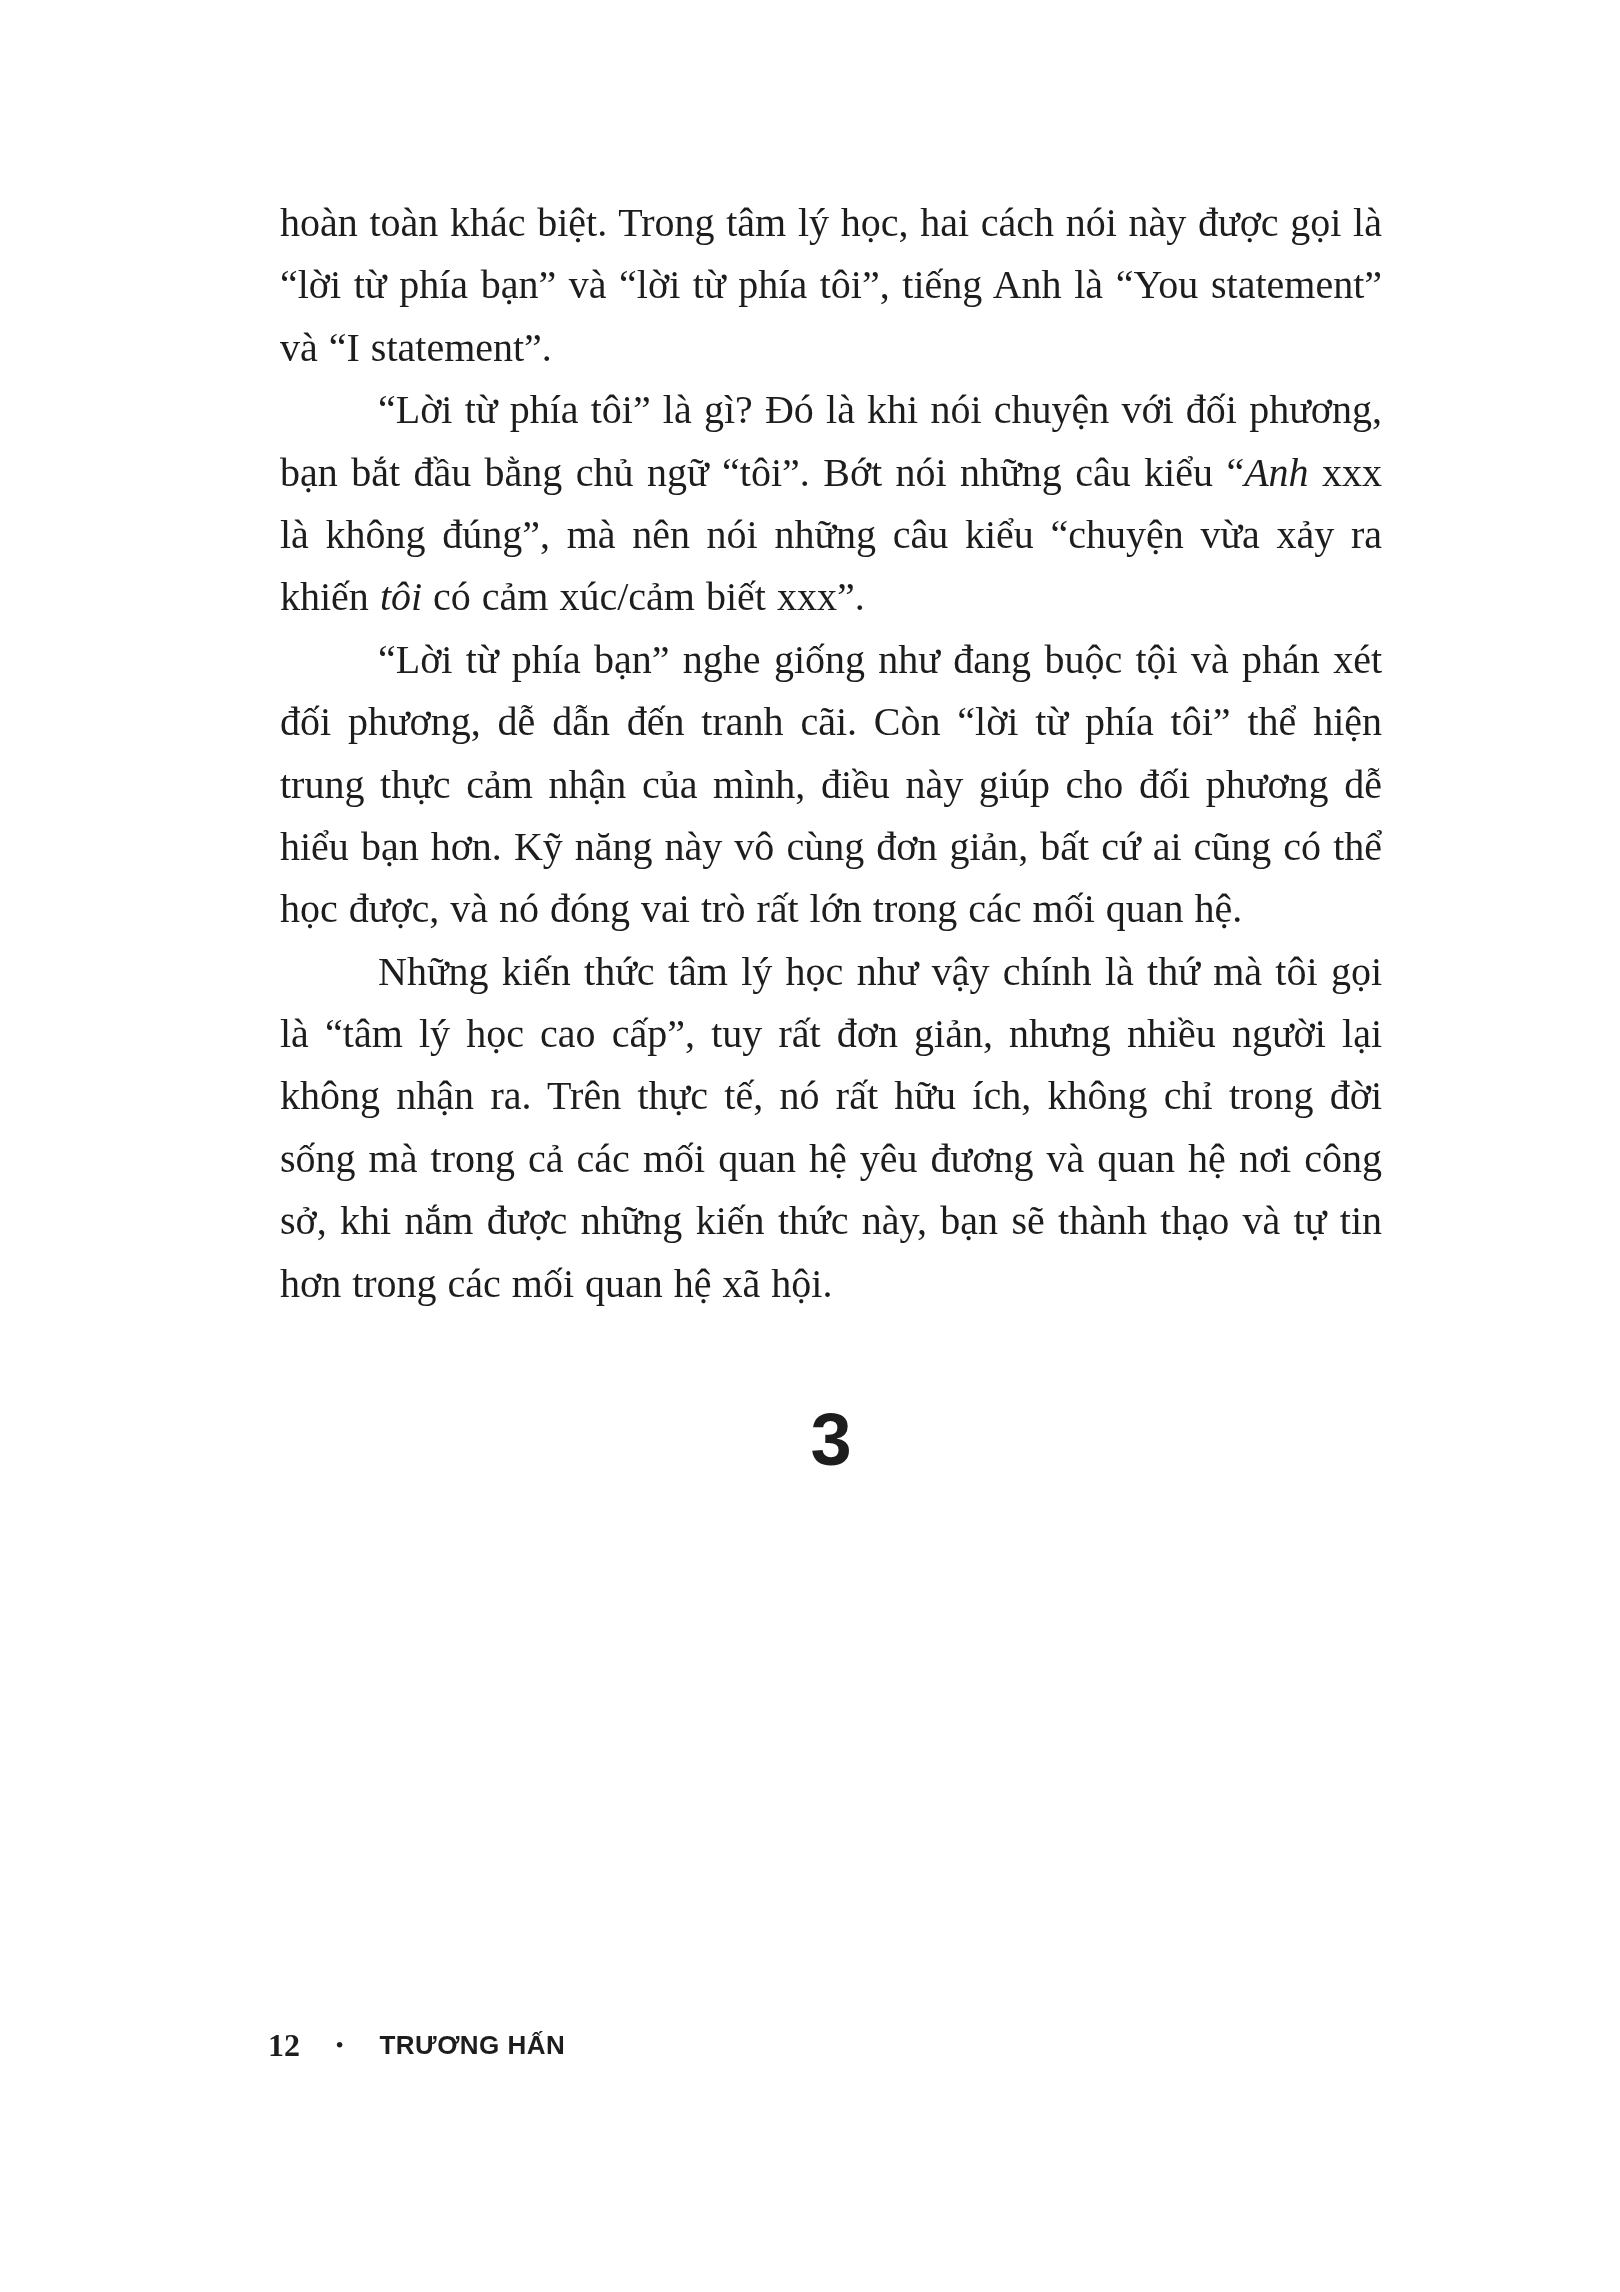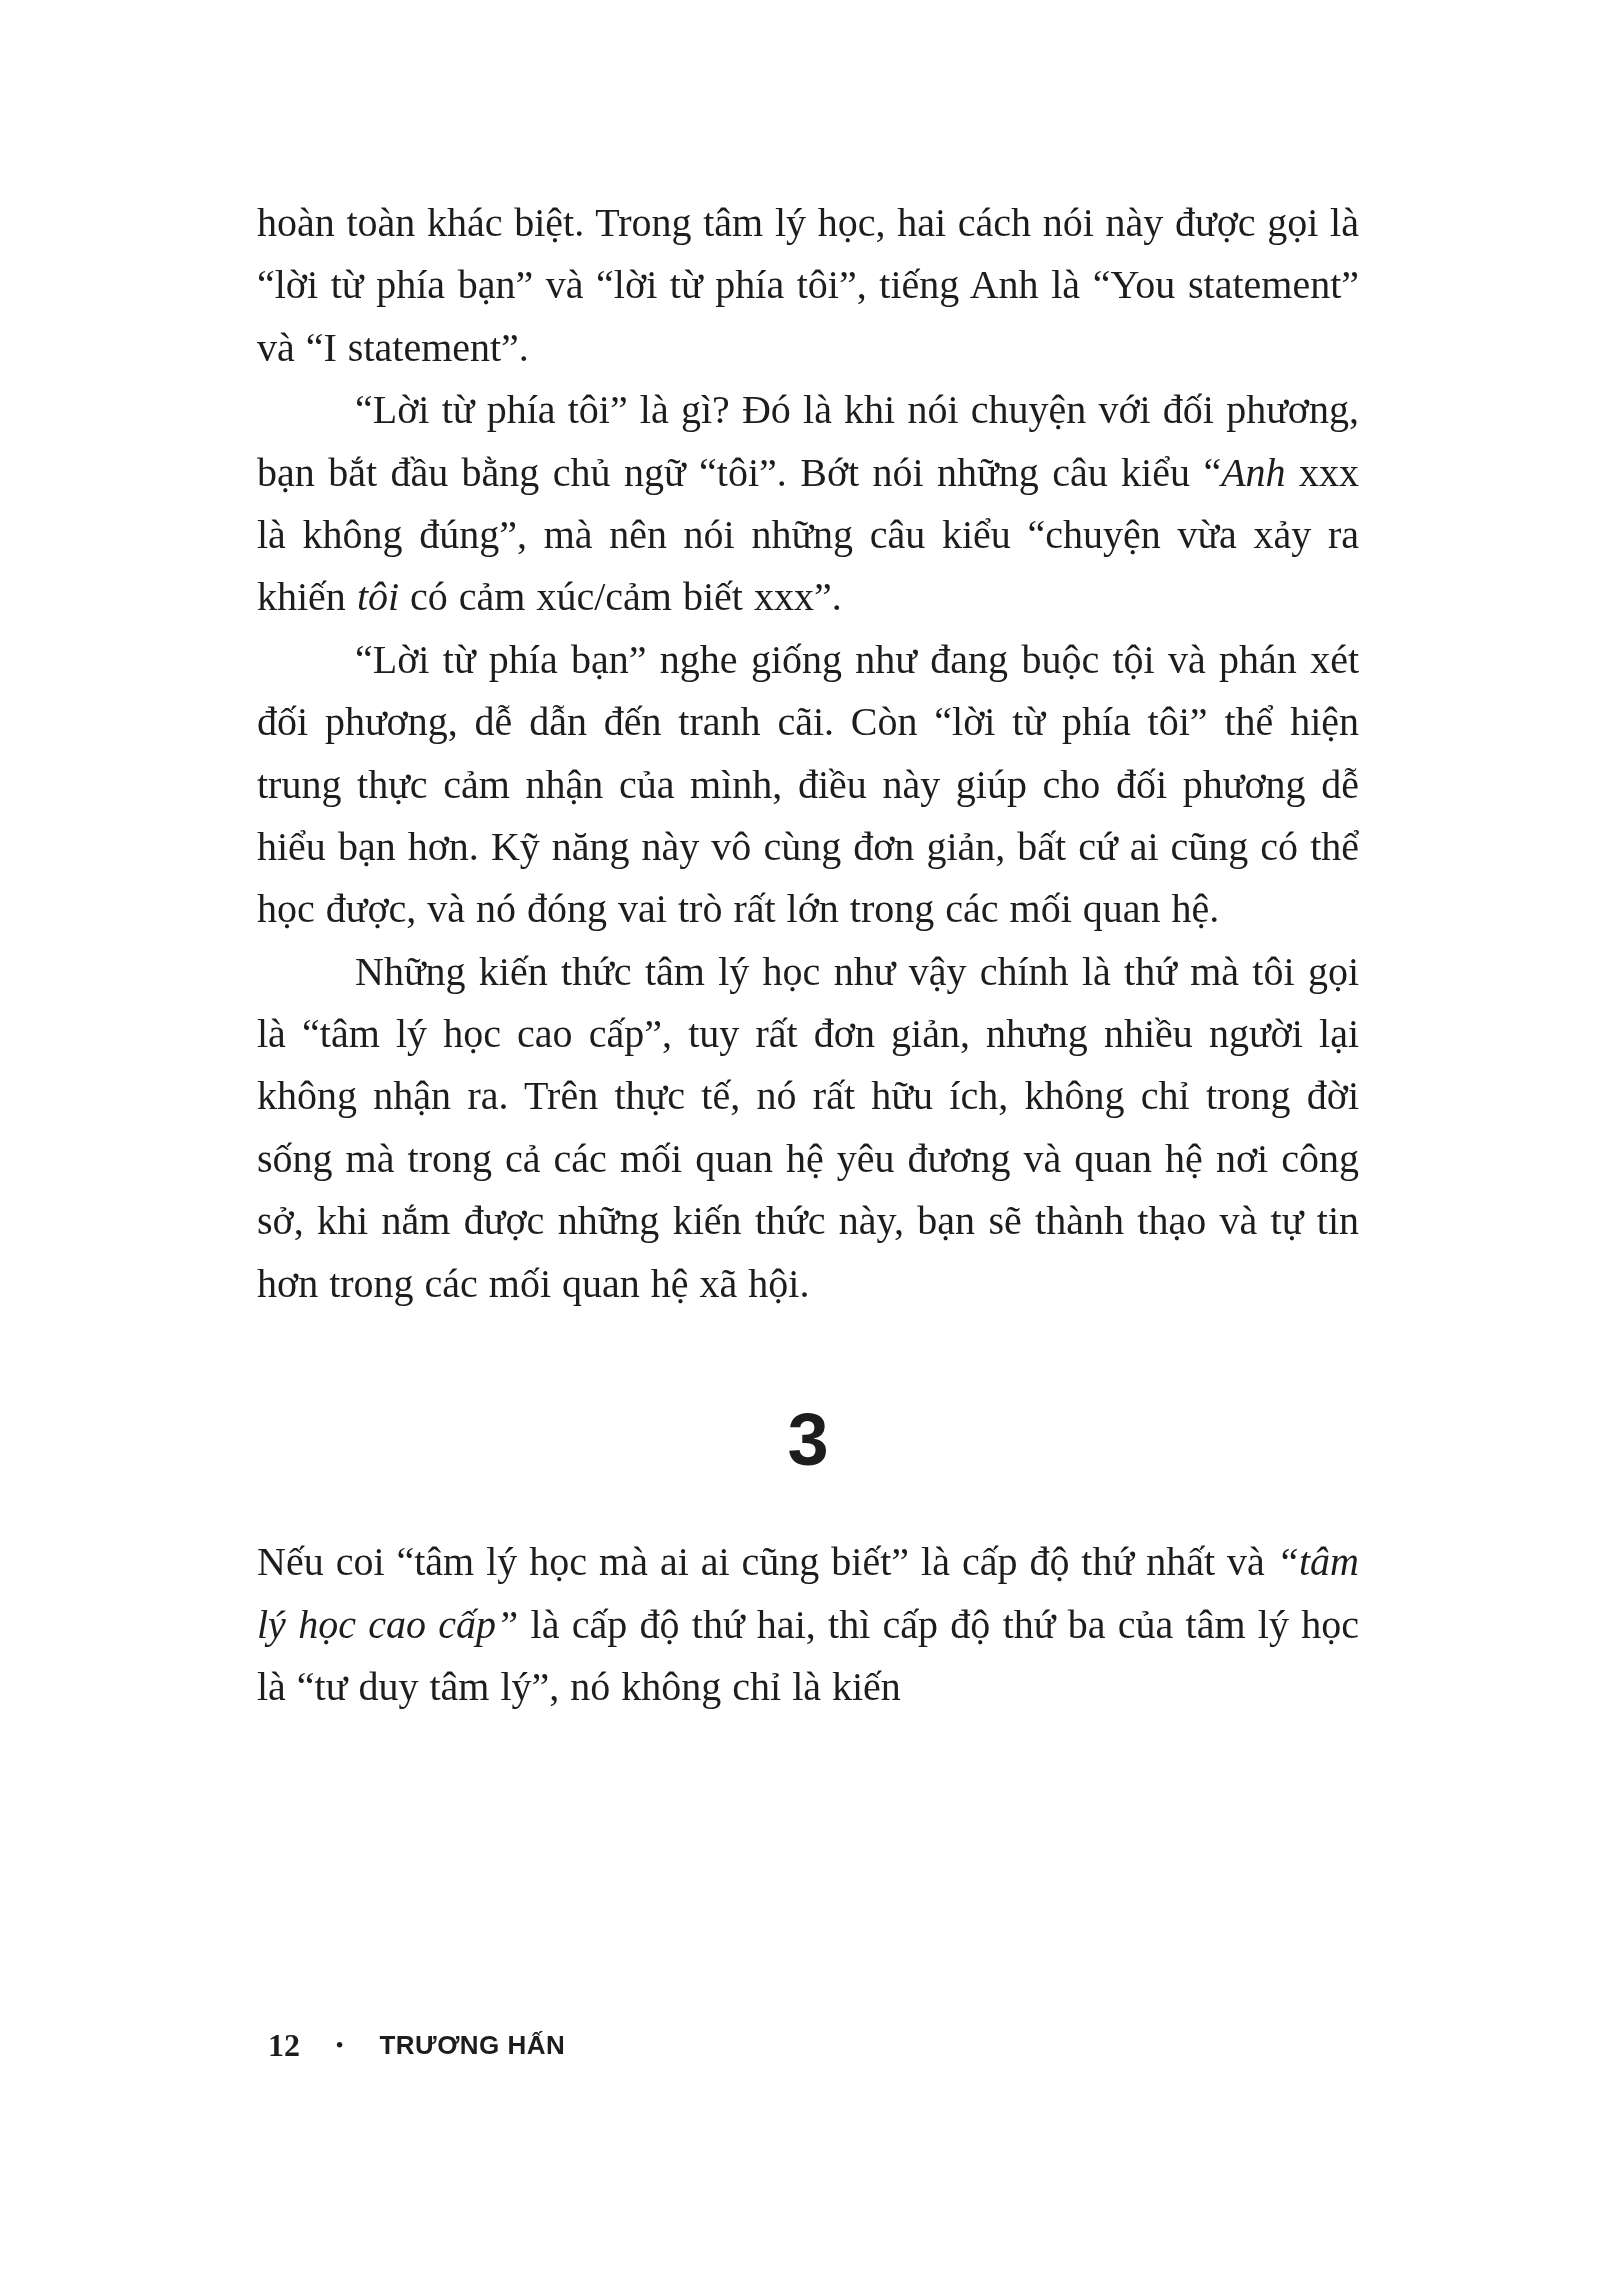--- a/index.html
+++ b/index.html
@@ -8,21 +8,21 @@
     position: relative;
     width: 1620px;
     height: 2293px;
     background: #ffffff;
     font-family: "Liberation Serif", "DejaVu Serif", serif;
     color: #1d1d1d;
     overflow: hidden;
   }
   .content {
     position: absolute;
-    left: 257px;
+    left: 280px;
     top: 192px;
     width: 1102px;
   }
   .para {
     margin: 0;
     font-size: 40px;
     line-height: 1.56;
     text-align: justify;
     text-indent: 98px;
     word-spacing: 1px;
@@ -74,21 +74,20 @@
     <p class="para no-indent"><span class="run">hoàn toàn khác biệt. Trong tâm lý học, hai cách nói này được gọi là “lời từ phía bạn” và “lời từ phía tôi”, tiếng Anh là “You statement” và “I statement”.</span></p>
 
     <p class="para"><span class="run">“Lời từ phía tôi” là gì? Đó là khi nói chuyện với đối phương, bạn bắt đầu bằng chủ ngữ “tôi”. Bớt nói những câu kiểu “</span><span class="run i">Anh</span><span class="run"> xxx là không đúng”, mà nên nói những câu kiểu “chuyện vừa xảy ra khiến </span><span class="run i">tôi</span><span class="run"> có cảm xúc/cảm biết xxx”.</span></p>
 
     <p class="para"><span class="run">“Lời từ phía bạn” nghe giống như đang buộc tội và phán xét đối phương, dễ dẫn đến tranh cãi. Còn “lời từ phía tôi” thể hiện trung thực cảm nhận của mình, điều này giúp cho đối phương dễ hiểu bạn hơn. Kỹ năng này vô cùng đơn giản, bất cứ ai cũng có thể học được, và nó đóng vai trò rất lớn trong các mối quan hệ.</span></p>
 
     <p class="para"><span class="run">Những kiến thức tâm lý học như vậy chính là thứ mà tôi gọi là “tâm lý học cao cấp”, tuy rất đơn giản, nhưng nhiều người lại không nhận ra. Trên thực tế, nó rất hữu ích, không chỉ trong đời sống mà trong cả các mối quan hệ yêu đương và quan hệ nơi công sở, khi nắm được những kiến thức này, bạn sẽ thành thạo và tự tin hơn trong các mối quan hệ xã hội.</span></p>
 
     <h2 class="section-number">3</h2>
 
-    <p class="para no-indent"><span class="run">Nếu coi “tâm lý học mà ai ai cũng biết” là cấp độ thứ nhất và </span><span class="run i">“tâm lý học cao cấp”</span><span class="run"> là cấp độ thứ hai, thì cấp độ thứ ba của tâm lý học là “tư duy tâm lý”, nó không chỉ là kiến</span></p>
 
   </div>
 
   <div class="footer">
     <span class="page-number">12</span>
     <span class="sep">•</span>
     <span class="author">TRƯƠNG HẤN</span>
   </div>
 </div>
 

